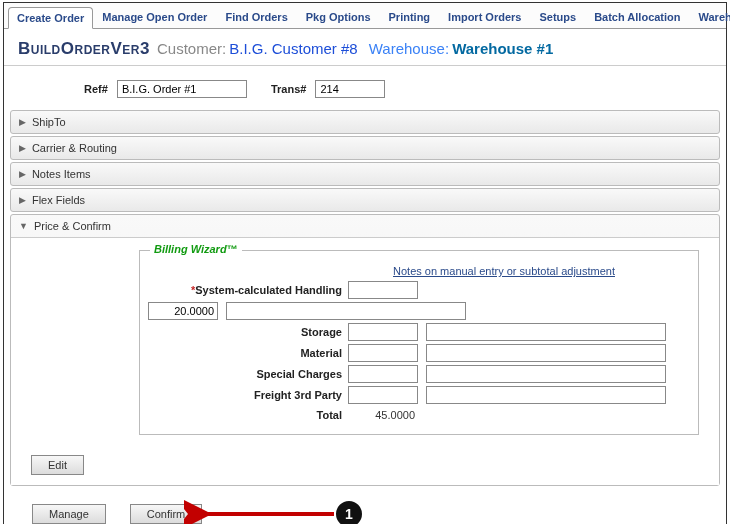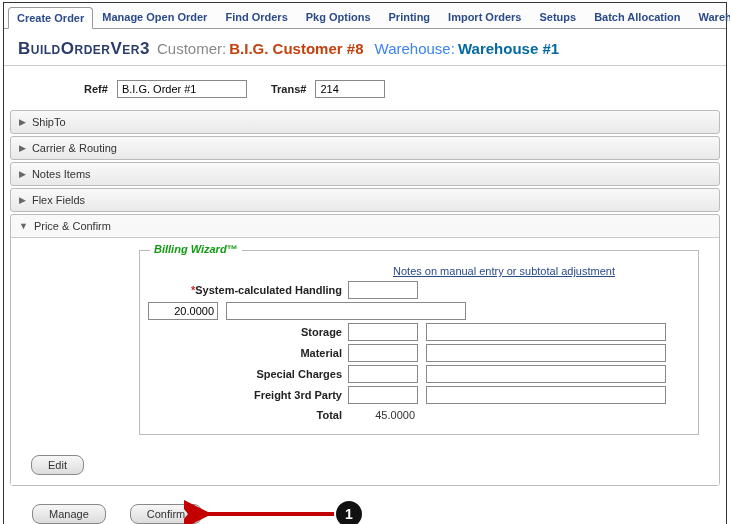--- a/index.html
+++ b/index.html
@@ -47,21 +47,21 @@
     border-bottom: 1px solid #ccc;
   }
   .title-main {
     font-variant: small-caps;
     letter-spacing: .5px;
     font-weight: bold;
     color: #2a3d6b;
     font-size: 17px;
   }
   .title-cust-label { color: #888; font-size: 15px; margin-left: 4px;}
-  .title-cust-val  { color: #c2410c; font-weight: bold; font-size: 15px; }
+  .title-cust-val  { color: #1d4ed8; font-weight: normal; font-size: 15px; }
   .title-wh-label  { color: #3b82f6; font-size: 15px; margin-left: 8px;}
   .title-wh-val    { color: #0369a1; font-weight: bold; font-size: 15px; }
 
   .refrow {
     display: flex;
     gap: 24px;
     padding: 14px 0 12px 80px;
     align-items: flex-start;
   }
   .refrow label { font-weight: bold; color: #222; margin-right: 6px; }
@@ -155,21 +155,21 @@
     text-align: right;
     padding: 2px 3px;
   }
 
   .btn {
     font-family: inherit;
     font-size: 11px;
     padding: 3px 16px;
     background: linear-gradient(#f7f7f7,#dcdcdc);
     border: 1px solid #888;
-    border-radius: 8px;
+    border-radius: 0;
     cursor: pointer;
     color: #333;
   }
   .edit-btn-wrap { margin-top: 4px; margin-left: 12px; }
 
   .bottom-btns {
     display: flex;
     gap: 24px;
     padding: 16px 0 16px 28px;
     position: relative;

